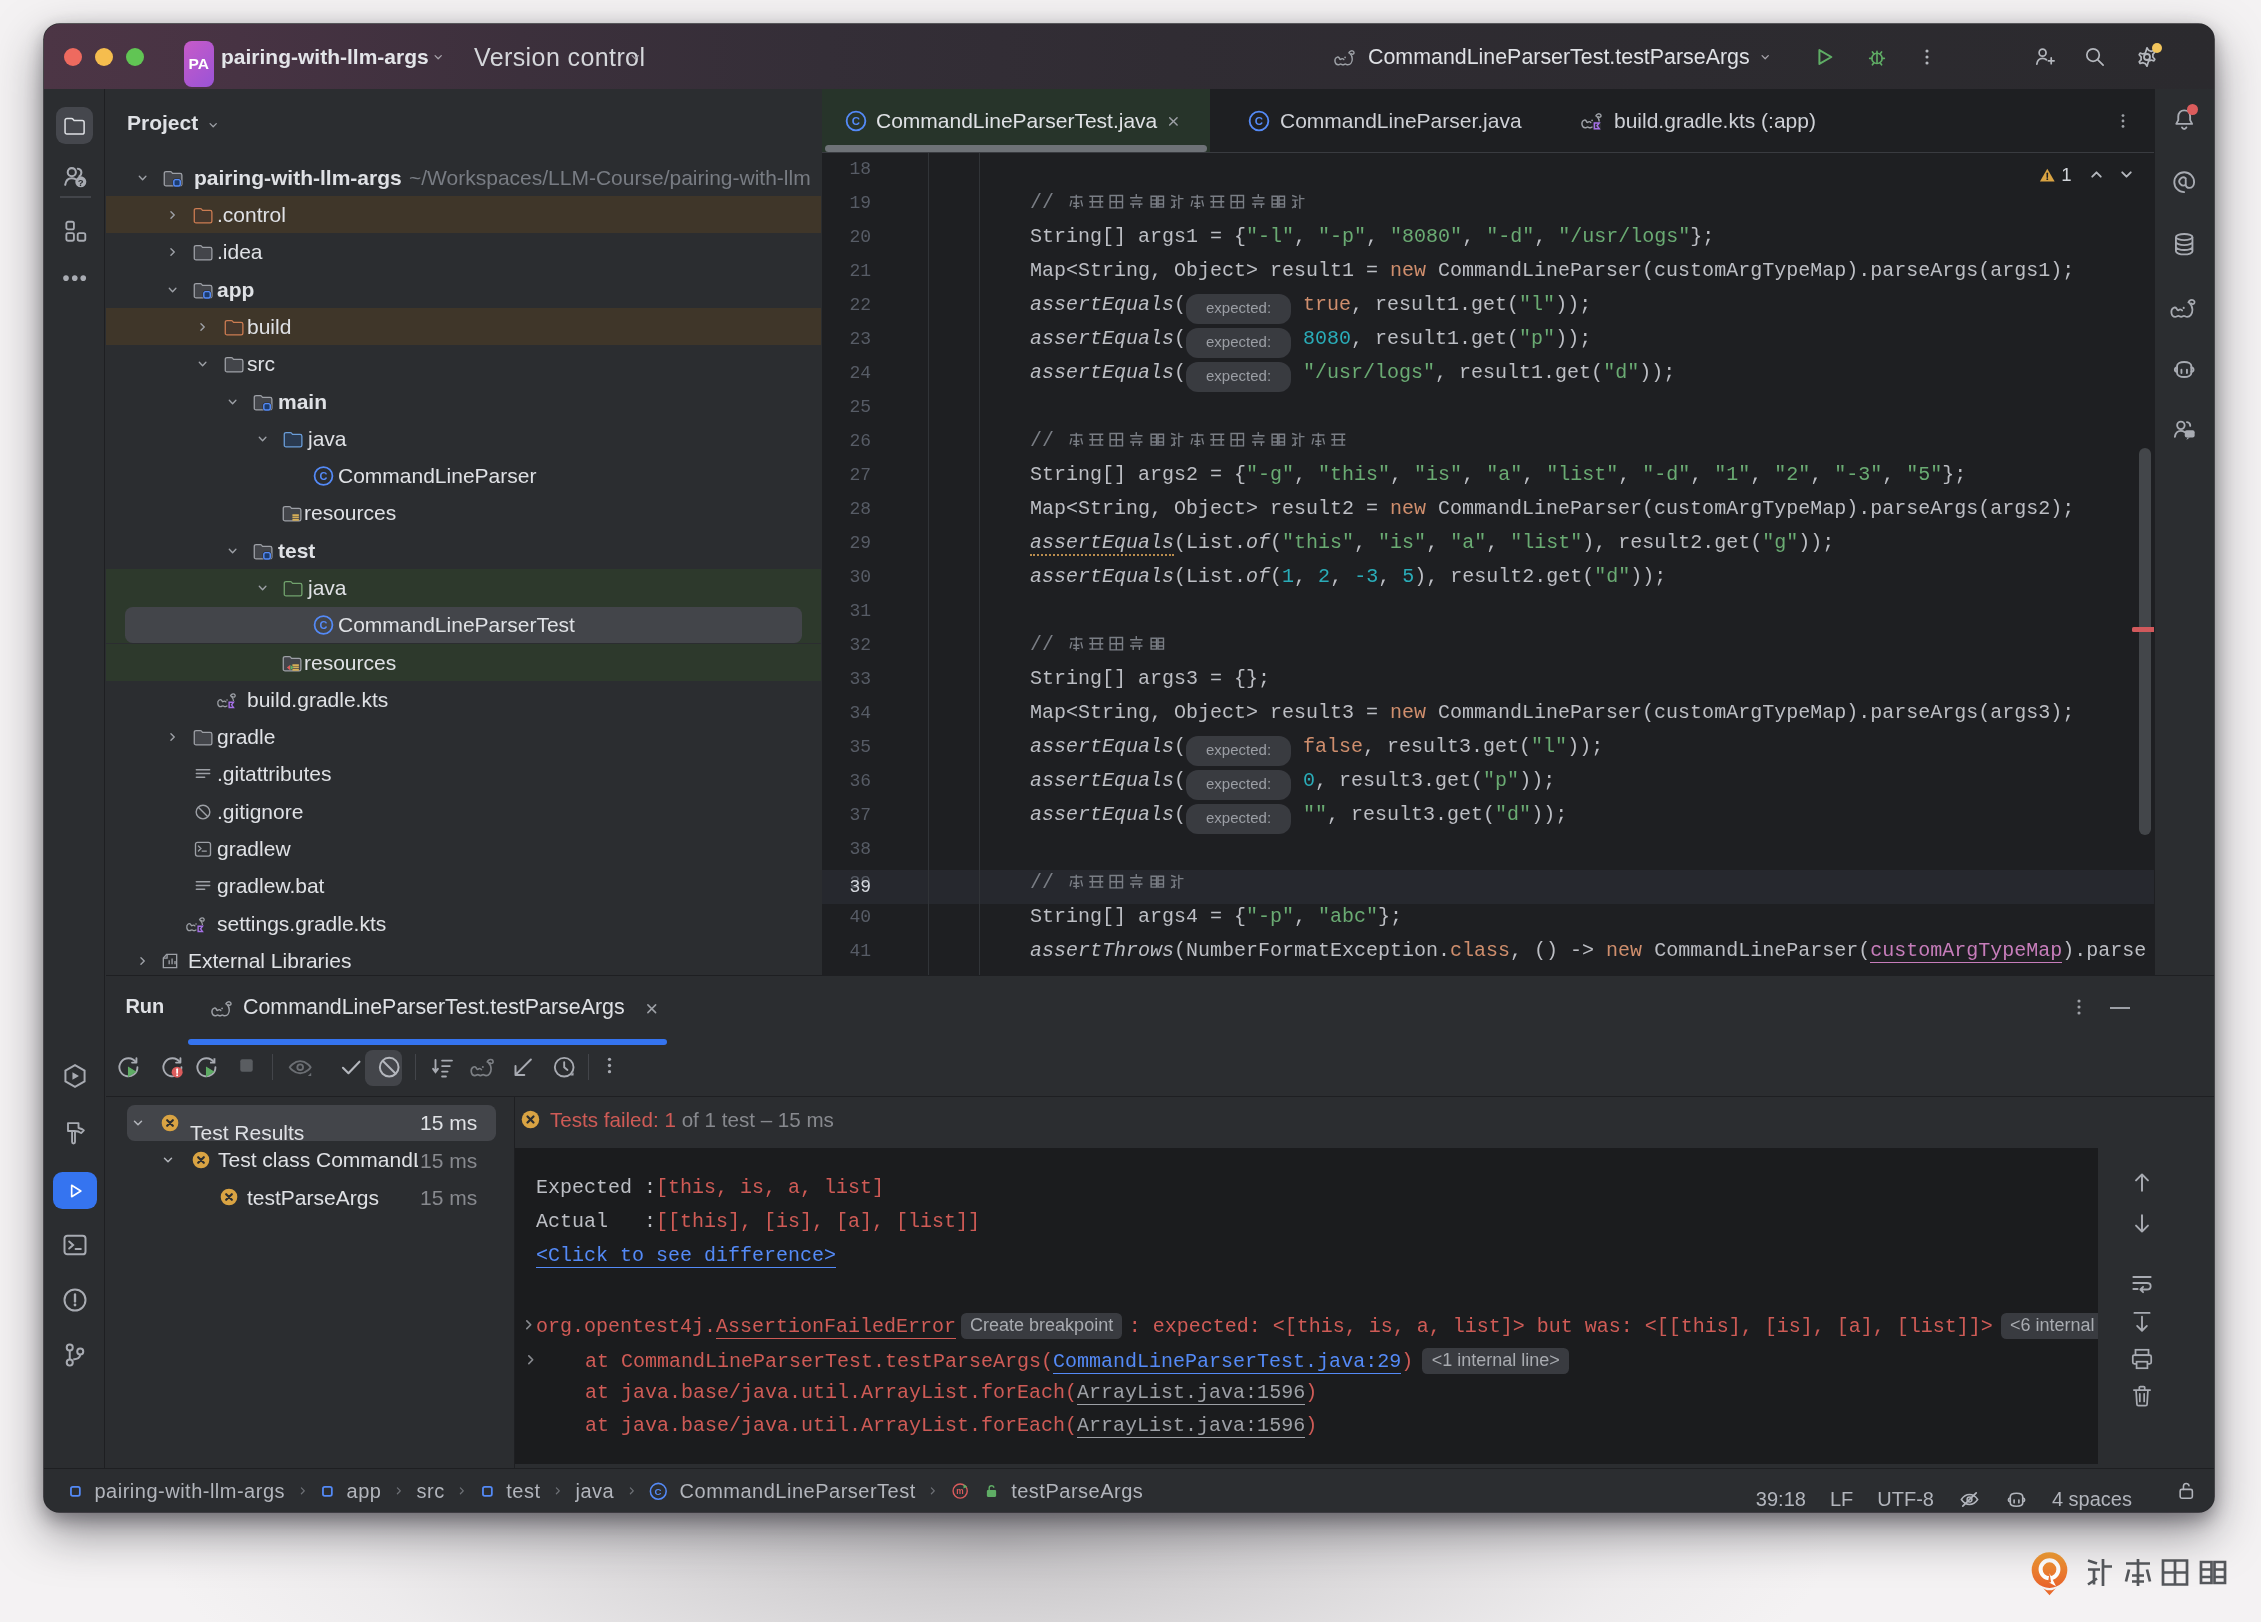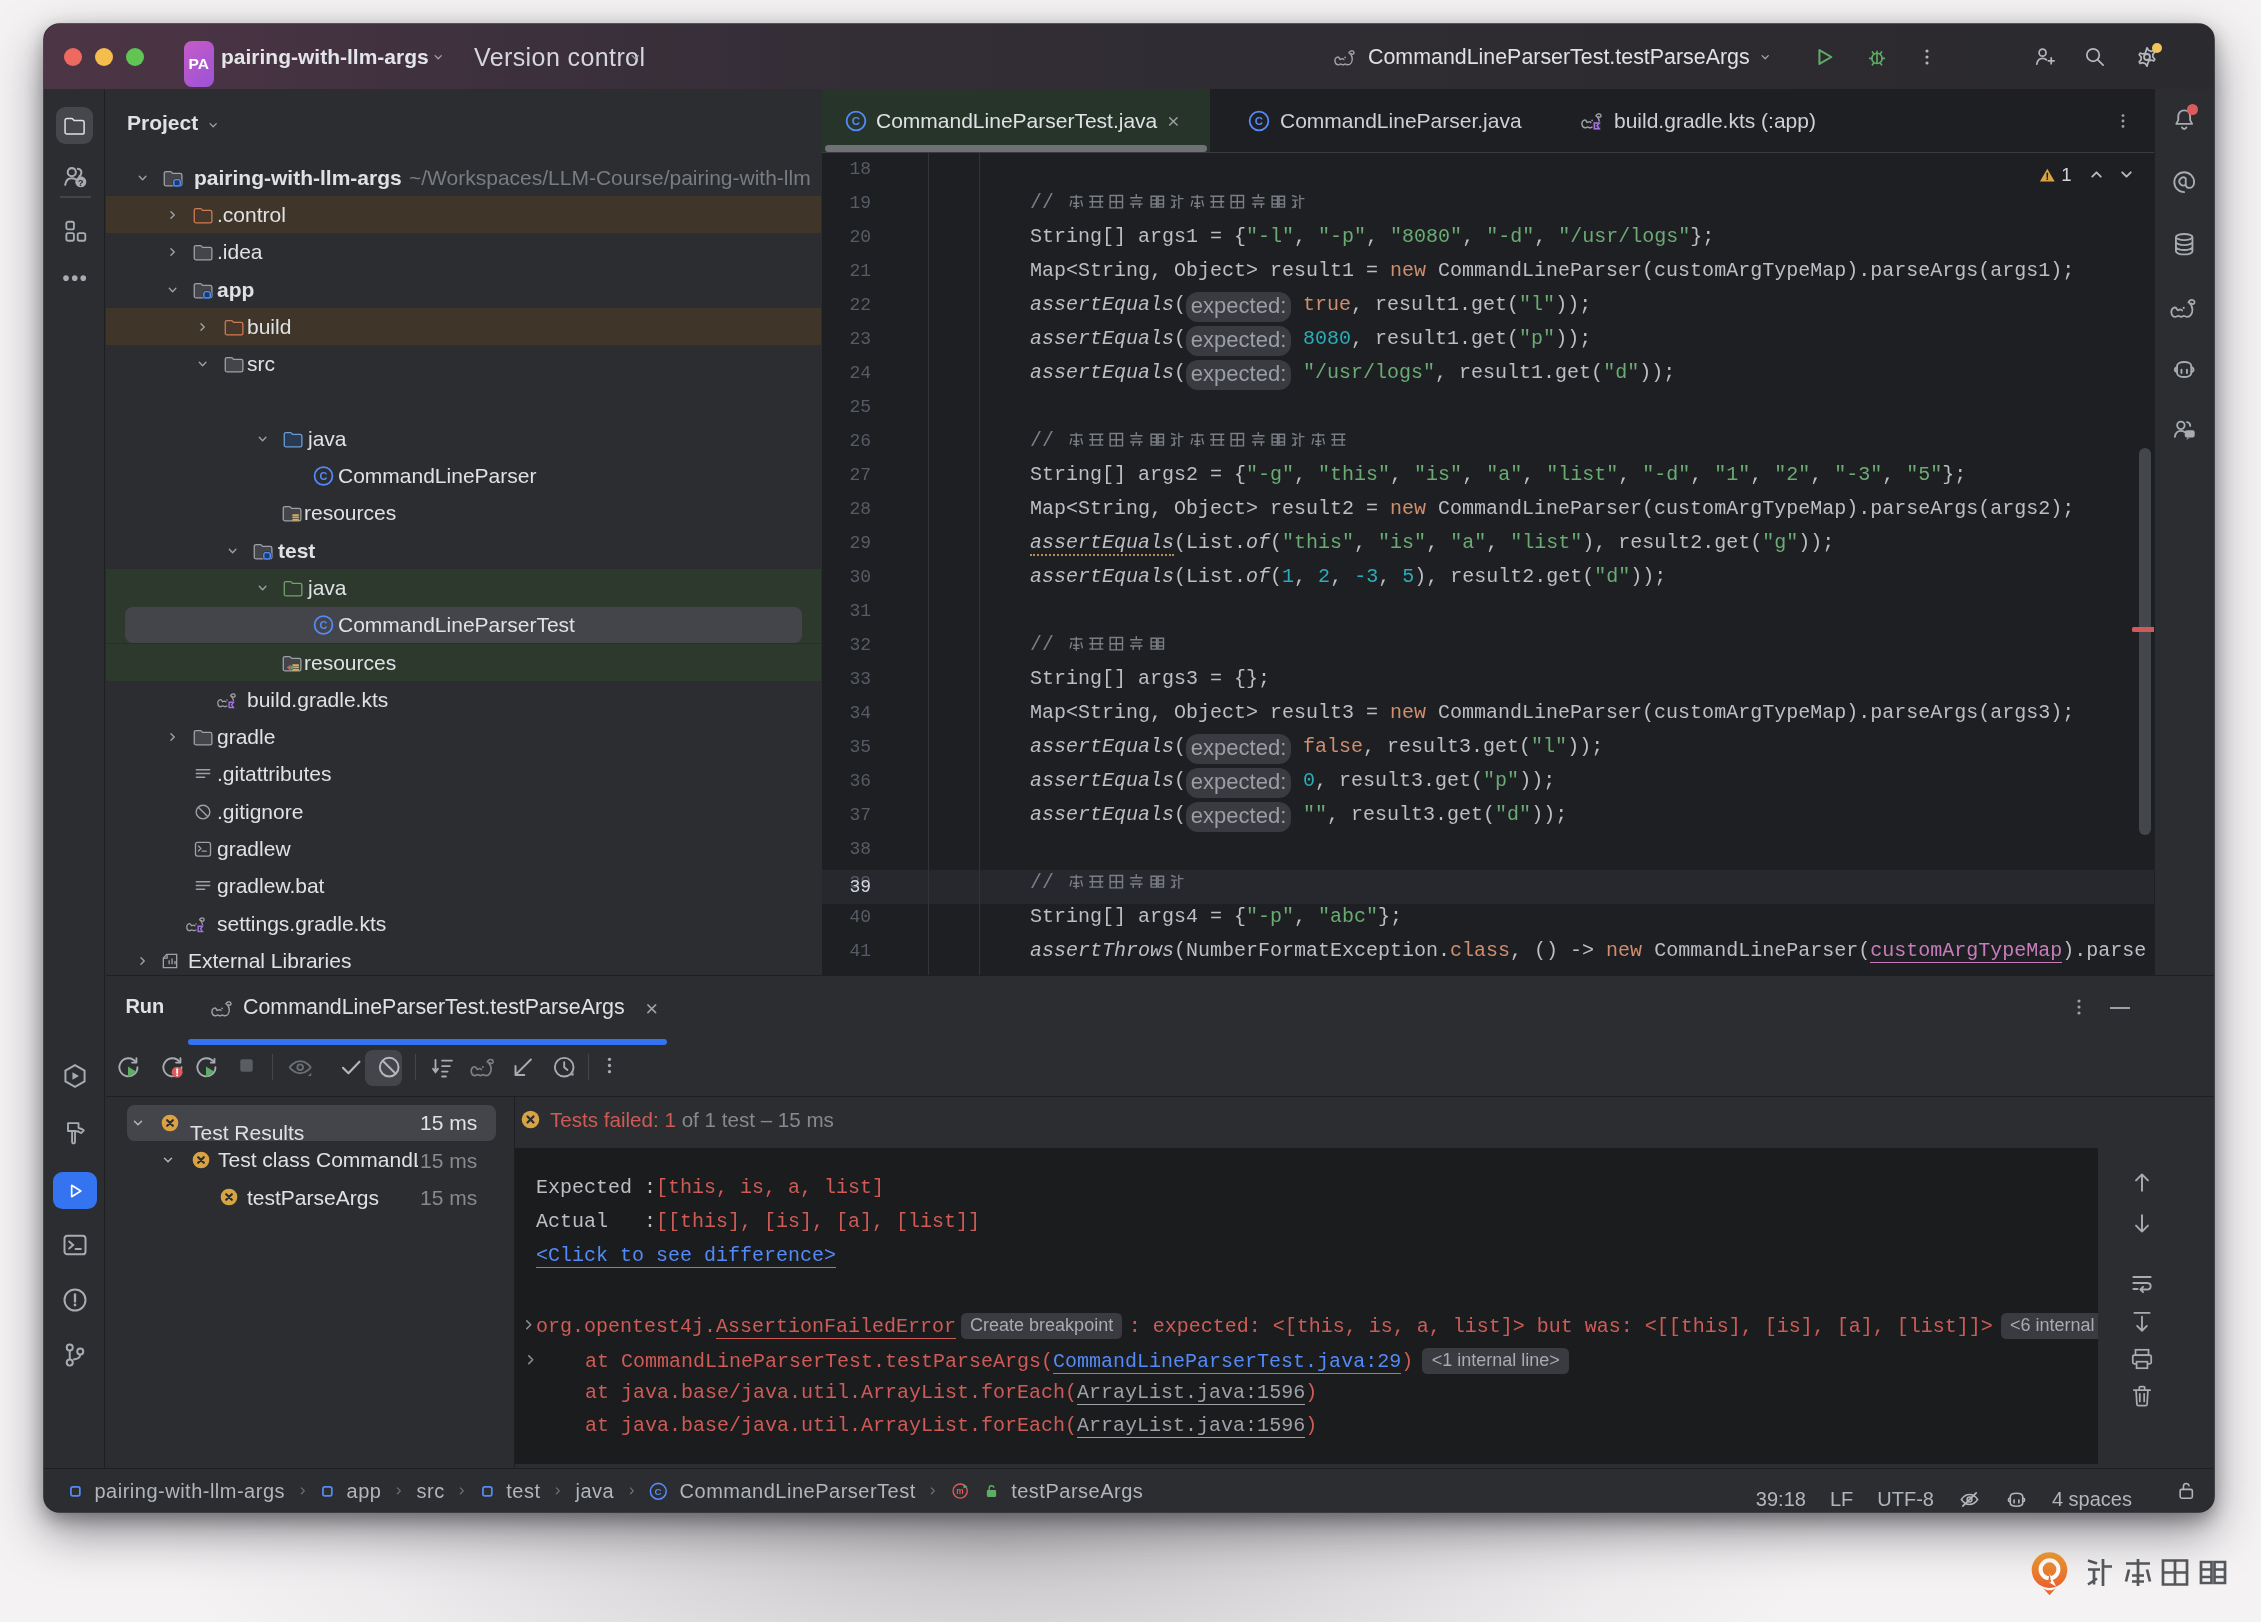--- a/index.html
+++ b/index.html
@@ -17,21 +17,21 @@
 #stripe{left:0;top:65px;width:61px;height:1379px;background:#2b2d30;border-right:0.8px solid #1e1f22}
 #proj{left:62px;top:65px;width:849px;height:886px;background:#2b2d30;overflow:hidden}
 .trow{position:absolute;left:0;width:715px;height:37px;display:flex;align-items:center;color:#dfe1e5;font-size:21px}
 .ticon{position:absolute;top:50%;transform:translateY(-50%)}
 #editor{left:778px;top:65px;width:1332px;height:886px;background:#1e1f22;overflow:hidden}
 #tabs{position:absolute;left:0;top:0;width:1332px;height:64px;background:#1e1f22;border-bottom:0.8px solid #393b40}
 .code{position:absolute;left:111px;top:63px;width:1221px;font-family:"Liberation Mono",monospace;font-size:20px;line-height:34px;white-space:pre;color:#bcbec4}
 .ln{position:absolute;left:0;top:63px;width:49px;text-align:right;font-family:"Liberation Mono",monospace;font-size:18px;line-height:34px;color:#575c66;white-space:pre}
 .s{color:#6aab73}.n{color:#2aacb8}.k{color:#cf8e6d}.cm{color:#7a7e85}.it{font-style:italic}
 .pp{color:#c77dbb;border-bottom:1.2px solid #c77dbb}
-.hint{display:inline-block;width:105px;height:29.5px;background:#393b40;border-radius:12px;color:#9b9ea4;font-family:"Liberation Sans";font-size:22px;line-height:28px;text-align:center;vertical-align:-3.1px}
+.hint{display:inline-block;width:105px;height:29.5px;background:#393b40;border-radius:12px;color:#9b9ea4;font-family:"Liberation Sans";font-size:15px;line-height:28px;text-align:center;vertical-align:-3.1px}
 .warnline{border-bottom:2.3px dotted #b98c4e}
 #rstripe{left:2110px;top:65px;width:61px;height:1379px;background:#2b2d30;border-left:0.8px solid #1e1f22}
 #runp{left:62px;top:951px;width:2108px;height:493px;background:#2b2d30;border-top:0.8px solid #1e1f22}
 #console{position:absolute;left:409px;top:172px;width:1583px;height:316px;background:#1b1c1e;overflow:hidden;font-family:"Liberation Mono",monospace;font-size:20px;color:#cf5b56}
 #console .abs{white-space:pre}
 .red{color:#cf5b56}.cgray{color:#9da0a6}
 .cbadge{display:inline-block;background:#393b40;border-radius:5.4px;color:#a8abb0;font-family:"Liberation Sans";font-size:18px;padding:2.3px 9.3px;vertical-align:0.8px}
 #statusbar{left:0;top:1444px;width:2170px;height:44px;background:#2b2d30;border-top:0.8px solid #1e1f22;color:#b2b5bc;font-size:20px}
 .bc{display:flex;align-items:center;height:44px}
 
@@ -273,20 +273,35 @@
             <path d="M4 6l4 4 4-4" stroke="#9da0a6" stroke-width="1.7" stroke-linecap="round" stroke-linejoin="round"></path>
           </svg>
         </div>
 <div class="ticon" style="left:117px">
           <svg class="" width="22" height="19.4" viewBox="0 0 26 24" fill="none">
             <path d="M2.2 6.2c0-1.2 1-2.2 2.2-2.2h5.2c.7 0 1.4.3 1.8.9l1.1 1.5h9.3c1.2 0 2.2 1 2.2 2.2v11c0 1.2-1 2.2-2.2 2.2H4.4c-1.2 0-2.2-1-2.2-2.2v-13.4z" fill="#43454a" stroke="#9da0a6" stroke-width="1.6"></path>
           </svg>
         </div>
 <div class="abs" style="left:141px;top:50%;transform:translateY(-50%);white-space:nowrap">src</div>
 </div>
+<div class="trow" style="top:294px;">
+<div class="ticon" style="left:120px">
+          <svg class="" width="13.2" height="13.2" viewBox="0 0 16 16" fill="none">
+            <path d="M4 6l4 4 4-4" stroke="#9da0a6" stroke-width="1.7" stroke-linecap="round" stroke-linejoin="round"></path>
+          </svg>
+        </div>
+<div class="ticon" style="left:146px">
+          <svg class="" width="22" height="19.4" viewBox="0 0 26 24" fill="none">
+            <path d="M2.2 6.2c0-1.2 1-2.2 2.2-2.2h5.2c.7 0 1.4.3 1.8.9l1.1 1.5h9.3c1.2 0 2.2 1 2.2 2.2v11c0 1.2-1 2.2-2.2 2.2H4.4c-1.2 0-2.2-1-2.2-2.2v-13.4z" fill="#43454a" stroke="#9da0a6" stroke-width="1.6"></path>
+            <rect x="12.5" y="12.5" width="11" height="11" rx="3" fill="#2b2d30" stroke="none"></rect>
+            <rect x="14" y="14" width="8" height="8" rx="2.2" fill="#1d3c6e" stroke="#548af7" stroke-width="1.8"></rect>
+          </svg>
+        </div>
+<div class="abs" style="left:172px;top:50%;transform:translateY(-50%);font-weight:700;white-space:nowrap">main</div>
+</div>
 <div class="trow" style="top:331px;">
 <div class="ticon" style="left:150px">
           <svg class="" width="13.2" height="13.2" viewBox="0 0 16 16" fill="none">
             <path d="M4 6l4 4 4-4" stroke="#9da0a6" stroke-width="1.7" stroke-linecap="round" stroke-linejoin="round"></path>
           </svg>
         </div>
 <div class="ticon" style="left:176px">
           <svg class="" width="22" height="19.4" viewBox="0 0 26 24" fill="none">
             <path d="M2.2 6.2c0-1.2 1-2.2 2.2-2.2h5.2c.7 0 1.4.3 1.8.9l1.1 1.5h9.3c1.2 0 2.2 1 2.2 2.2v11c0 1.2-1 2.2-2.2 2.2H4.4c-1.2 0-2.2-1-2.2-2.2v-13.4z" fill="#2a3a50" stroke="#6a9dd8" stroke-width="1.6"></path>
           </svg>

